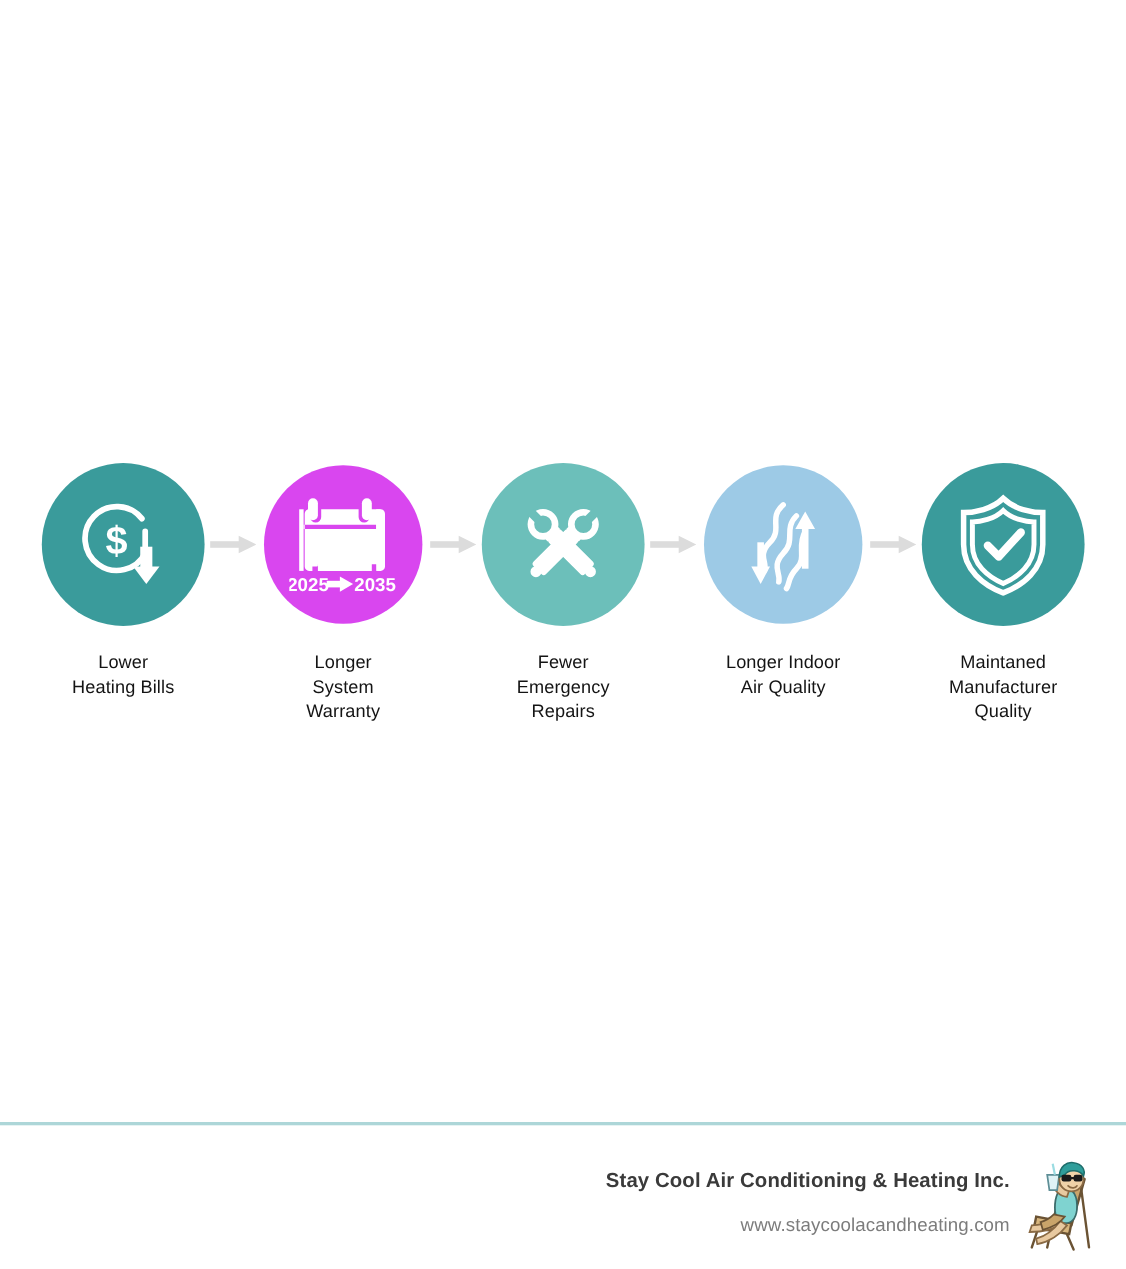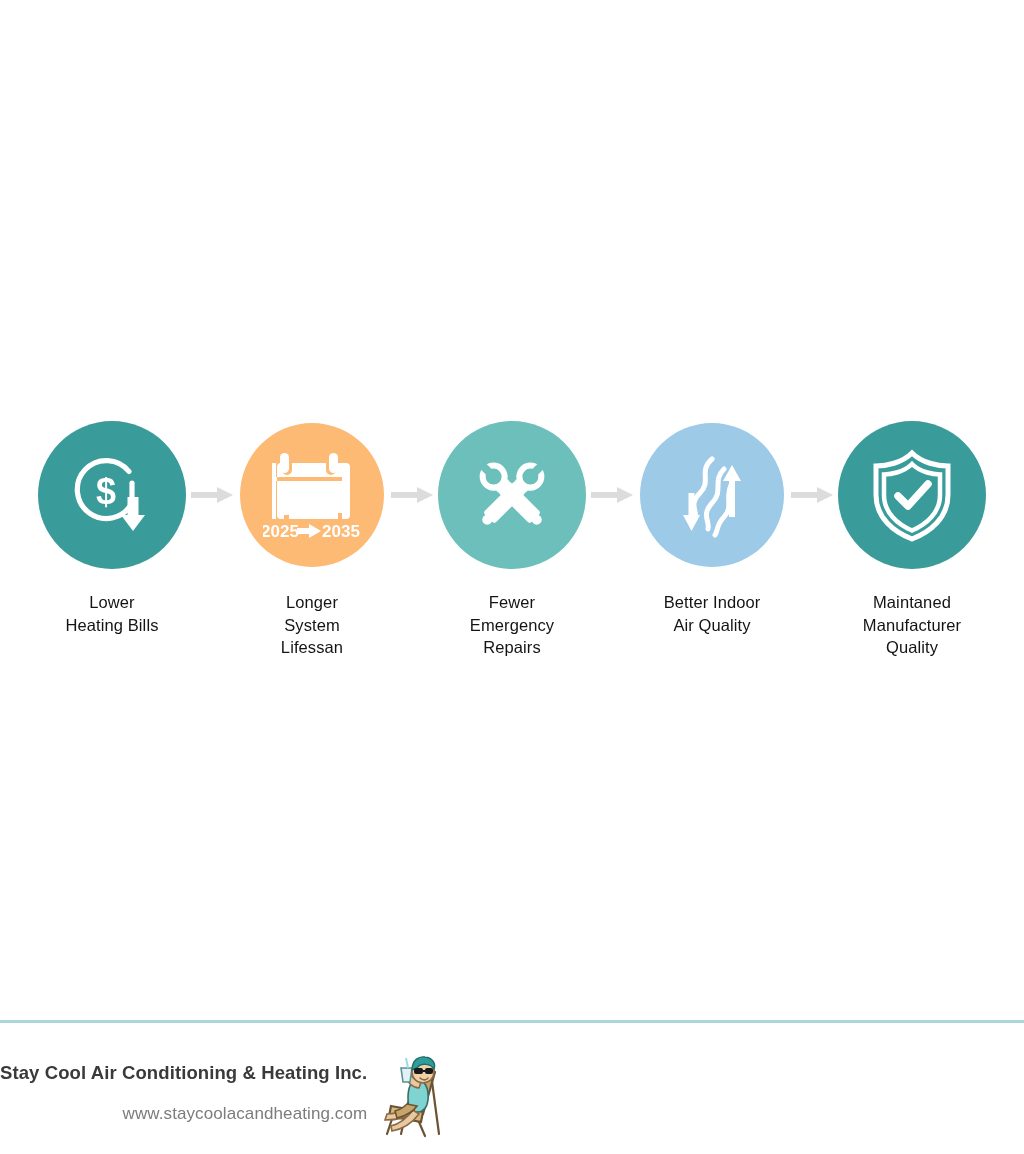--- a/index.html
+++ b/index.html
@@ -91,20 +91,21 @@
   }
 
   .footer {
     position: absolute;
     left: 0;
     top: 1048px;
     width: 1024px;
     height: 106px;
     display: flex;
     align-items: flex-start;
+    justify-content: flex-end;
     padding-right: 20px;
   }
 
   .footer-text {
     text-align: right;
     padding-top: 13px;
   }
 
   .company-name {
     font-size: 18.5px;
@@ -157,21 +158,21 @@
 
     <div class="connector">
       <svg width="42" height="18" viewBox="0 0 42 18">
         <rect x="0" y="6" width="28" height="6" fill="#DCDCDC"></rect>
         <polygon points="26,1 42,9 26,17" fill="#DCDCDC"></polygon>
       </svg>
     </div>
 
     <div class="step">
       <div class="circle-wrap">
-        <div class="circle" style="width:144px;height:144px;background:#fdba74;">
+        <div class="circle" style="width:144px;height:144px;background:#d946ef;">
           <svg width="98" height="92" viewBox="0 0 98 92">
             <g fill="#ffffff">
               <rect x="17" y="4" width="9" height="20" rx="4.5"></rect>
               <rect x="66" y="4" width="9" height="20" rx="4.5"></rect>
               <path d="M9 14 h10 v7 a5 5 0 0 0 10 0 v-7 h34 v7 a5 5 0 0 0 10 0 v-7 h10 a4 4 0 0 1 4 4 v48 a4 4 0 0 1 -4 4 h-3 v-6 h-5 v6 h-49 v-6 h-5 v6 h-3 a4 4 0 0 1 -4 -4 v-48 a4 4 0 0 1 4 -4 z
                        M13 32 h66 v-4 h-66 z" fill="#ffffff"></path>
               <rect x="9" y="14" width="4" height="56"></rect>
               <rect x="79" y="14" width="4" height="56"></rect>
               <g>
                 <rect x="17" y="36" width="9" height="8" rx="1"></rect>
@@ -194,21 +195,21 @@
             <g fill="#ffffff">
               <rect x="34" y="79" width="14" height="6"></rect>
               <polygon points="46,75 58,82 46,89"></polygon>
             </g>
             <text x="78" y="88" font-family="Liberation Sans, sans-serif" font-size="17" font-weight="bold" fill="#ffffff" text-anchor="middle">2035</text>
           </svg>
         </div>
       </div>
       <div class="step-label">Longer
 System
-Lifessan</div>
+Warranty</div>
     </div>
 
     <div class="connector">
       <svg width="42" height="18" viewBox="0 0 42 18">
         <rect x="0" y="6" width="28" height="6" fill="#DCDCDC"></rect>
         <polygon points="26,1 42,9 26,17" fill="#DCDCDC"></polygon>
       </svg>
     </div>
 
     <div class="step">
@@ -266,21 +267,21 @@
               <polygon points="15,66 32,66 23.5,82"></polygon>
             </g>
             <g fill="#ffffff">
               <rect x="61" y="26" width="6" height="42"></rect>
               <polygon points="55,32 73,32 64,16"></polygon>
             </g>
             <path d="M64 34 C56 48 66 58 56 68 C48 76 50 82 47 86" fill="none" stroke="#ffffff" stroke-width="5" stroke-linecap="round"></path>
           </svg>
         </div>
       </div>
-      <div class="step-label">Better Indoor
+      <div class="step-label">Longer Indoor
 Air Quality</div>
     </div>
 
     <div class="connector">
       <svg width="42" height="18" viewBox="0 0 42 18">
         <rect x="0" y="6" width="28" height="6" fill="#DCDCDC"></rect>
         <polygon points="26,1 42,9 26,17" fill="#DCDCDC"></polygon>
       </svg>
     </div>
 

